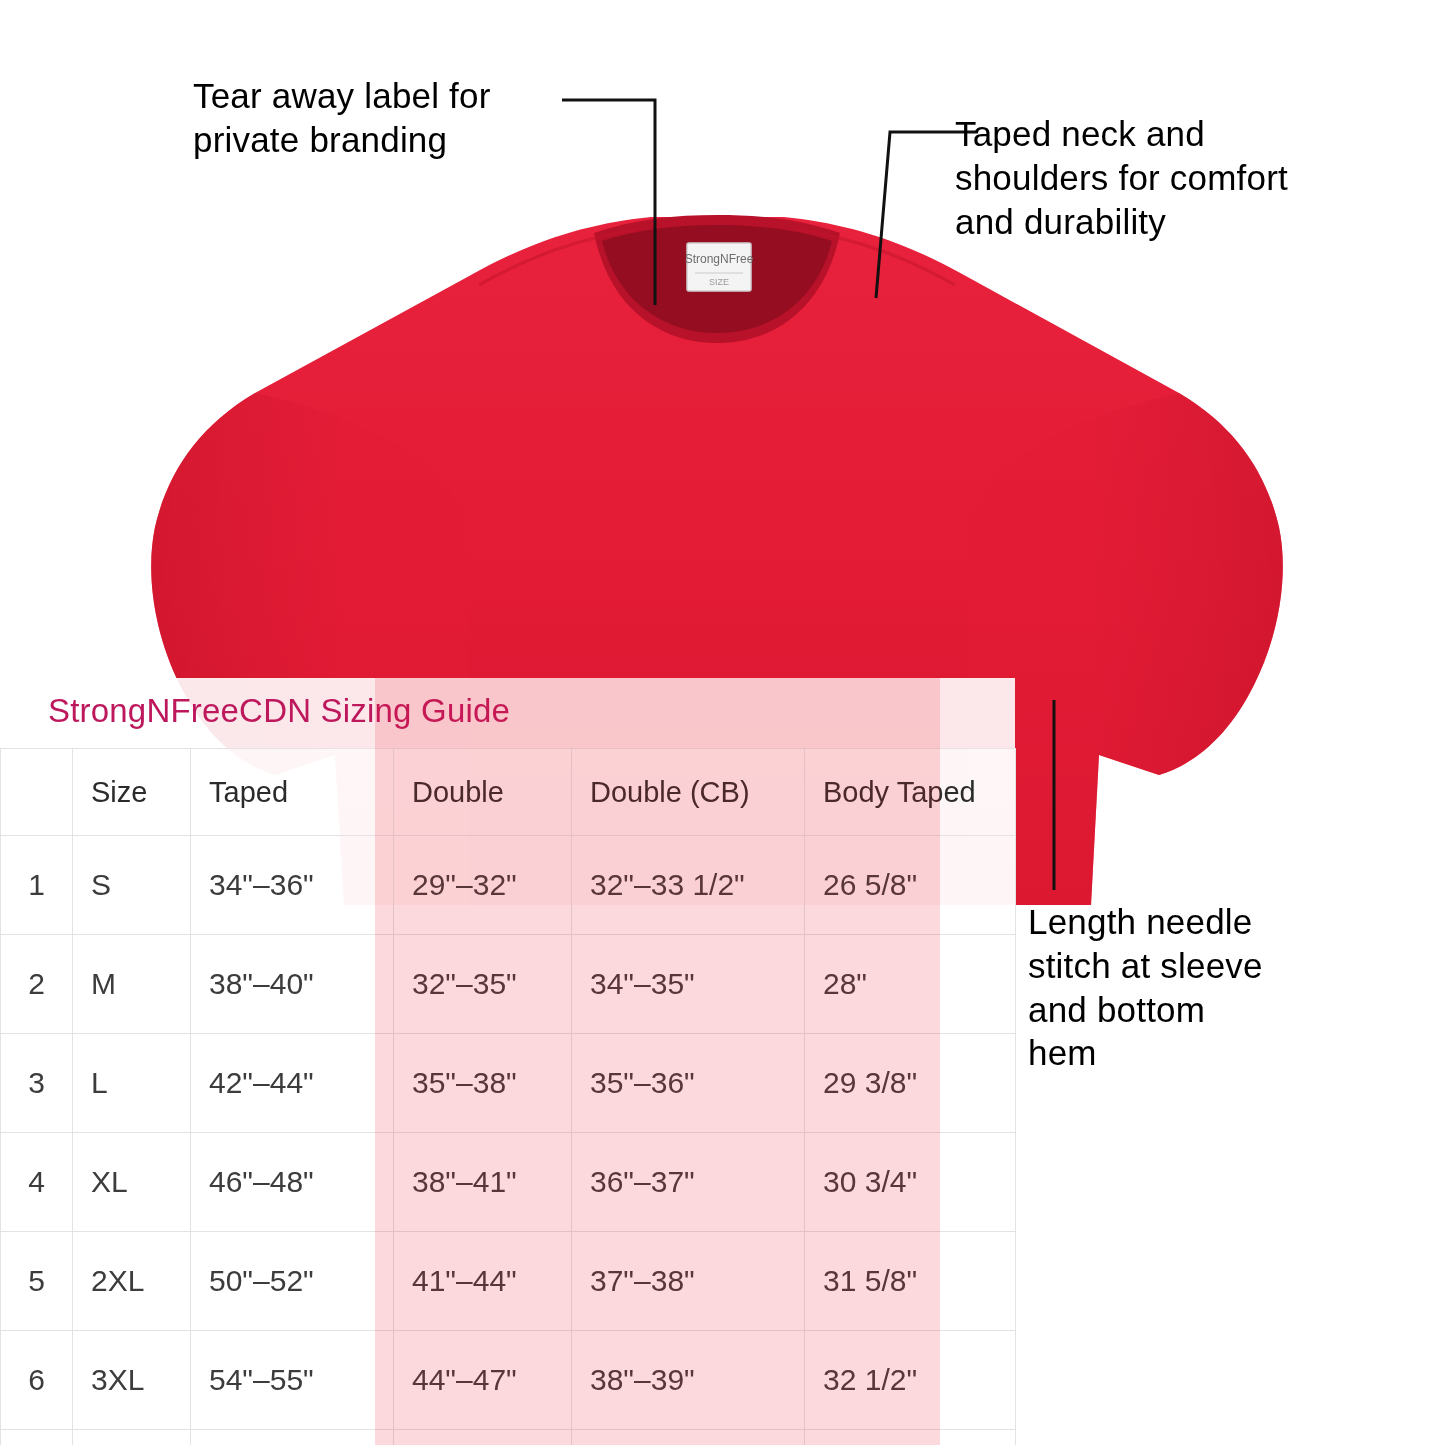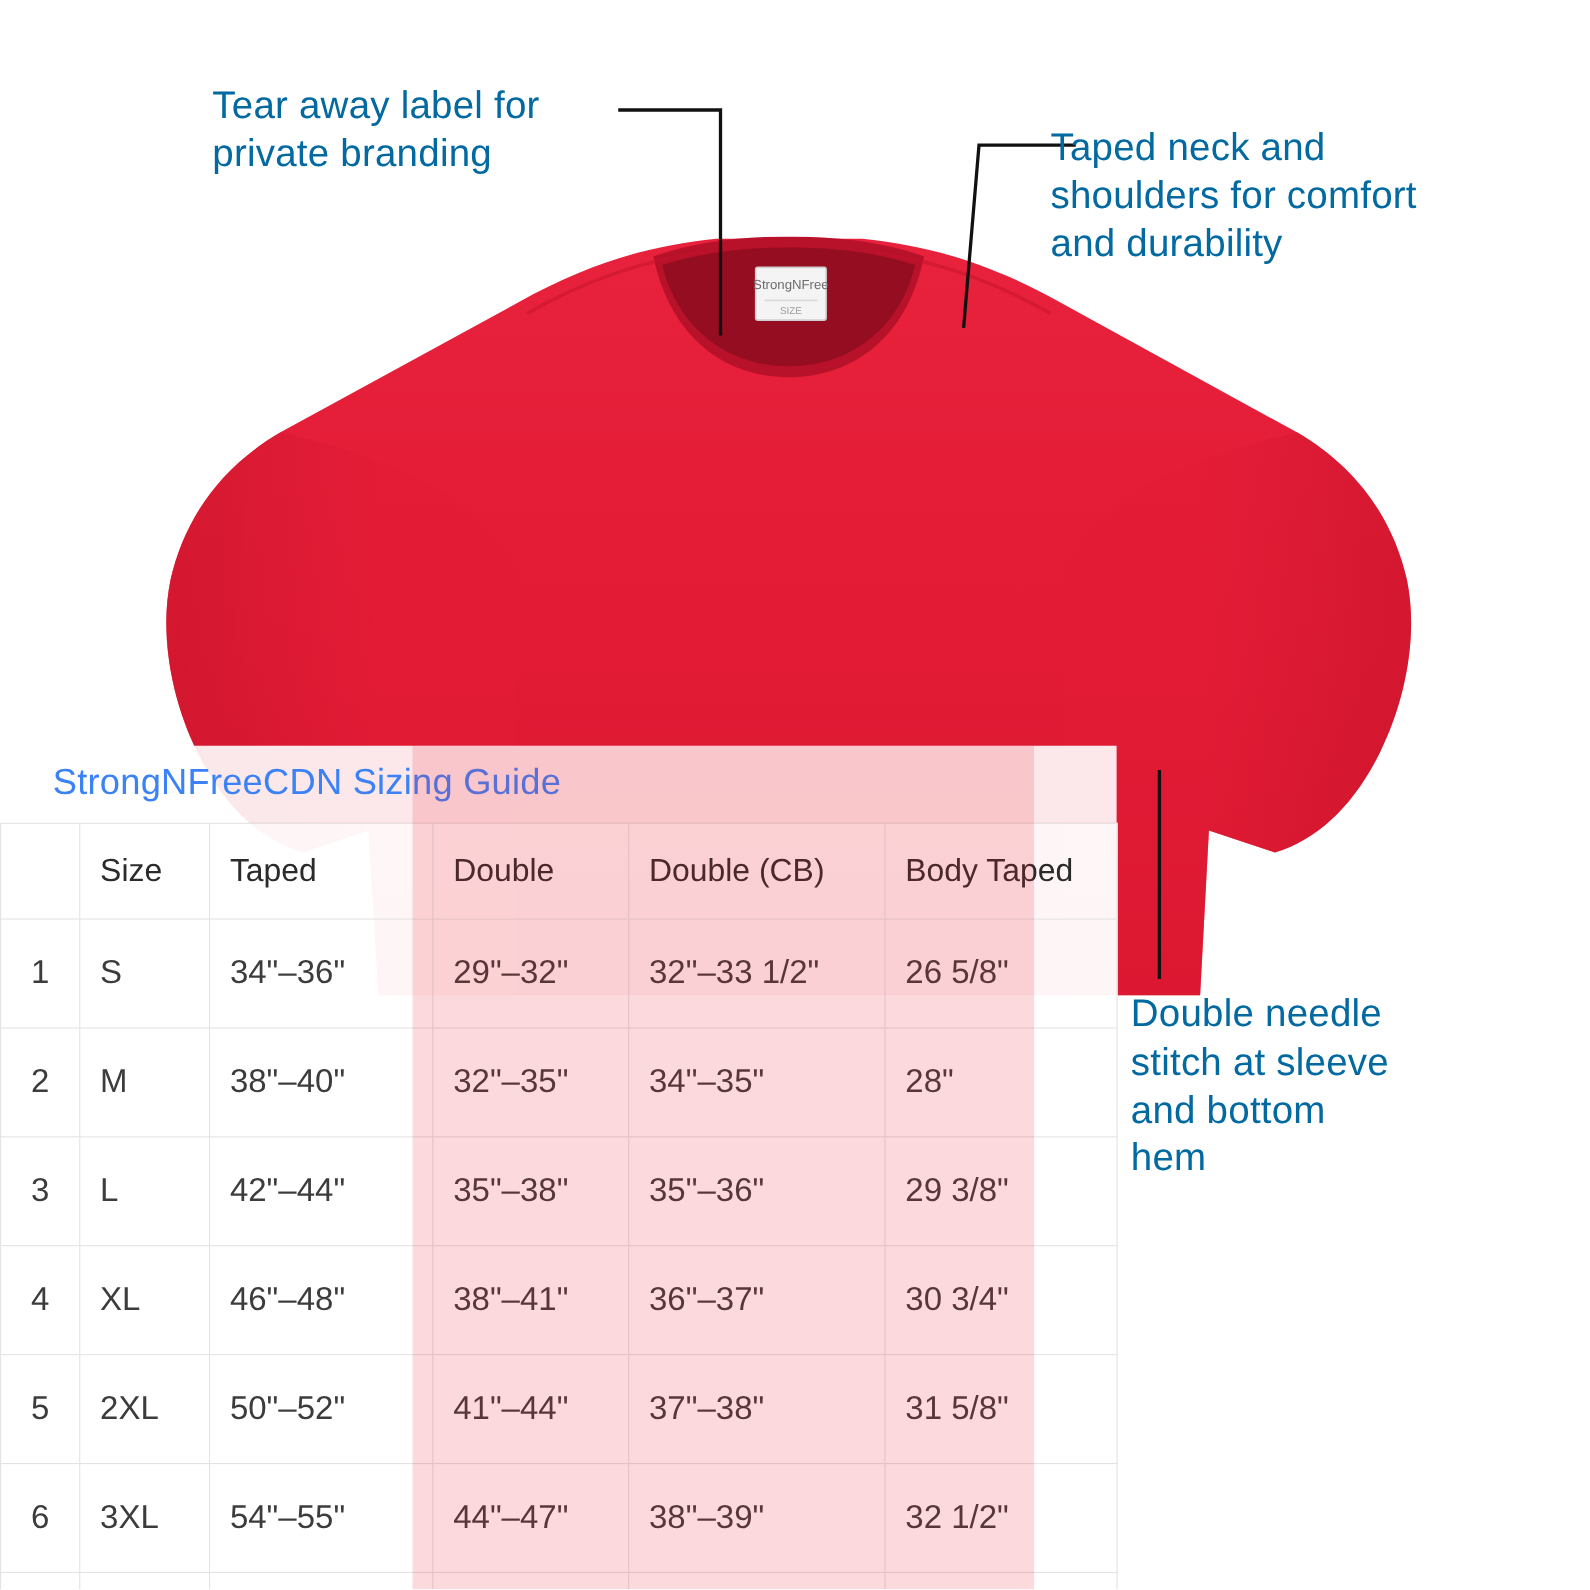--- a/index.html
+++ b/index.html
@@ -15,21 +15,21 @@
     position: relative;
     width: 1445px;
     height: 1445px;
     background: #ffffff;
     overflow: hidden;
   }
 
   
   .callout {
     position: absolute;
-    color: #0369a1;
+    color: #000000;
     font-size: 35px;
     line-height: 1.25;
     letter-spacing: 0.2px;
     white-space: pre-line;
   }
   #callout-tear-label { left: 193px; top: 74px; width: 400px; }
   #callout-taped-neck { left: 955px; top: 112px; width: 430px; }
   #callout-double-needle { left: 1028px; top: 900px; width: 330px; }
 
   
@@ -50,21 +50,21 @@
 
   
   #sizing-panel {
     position: absolute;
     left: 0px;
     top: 678px;
     width: 1015px;
   }
   #sizing-title {
     font-size: 33px;
-    color: #3b82f6;
+    color: #be185d;
     padding: 14px 0 18px 48px;
     background: rgba(255,255,255,0.82);
     letter-spacing: 0.2px;
   }
   table.size-table {
     border-collapse: collapse;
     width: 1015px;
     table-layout: fixed;
     background: rgba(255,255,255,0.80);
   }
@@ -203,21 +203,21 @@
     <polyline points="24,0 24,190" fill="none" stroke="#111111" stroke-width="3"></polyline>
   </svg>
 
   <div class="callout" id="callout-tear-label">Tear away label for
 private branding</div>
 
   <div class="callout" id="callout-taped-neck">Taped neck and
 shoulders for comfort
 and durability</div>
 
-  <div class="callout" id="callout-double-needle">Double needle
+  <div class="callout" id="callout-double-needle">Length needle
 stitch at sleeve
 and bottom
 hem</div>
 
   <div id="white-wash"></div>
 
   <div id="sizing-panel">
     <div id="sizing-title">StrongNFreeCDN Sizing Guide</div>
 
     <table class="size-table">

